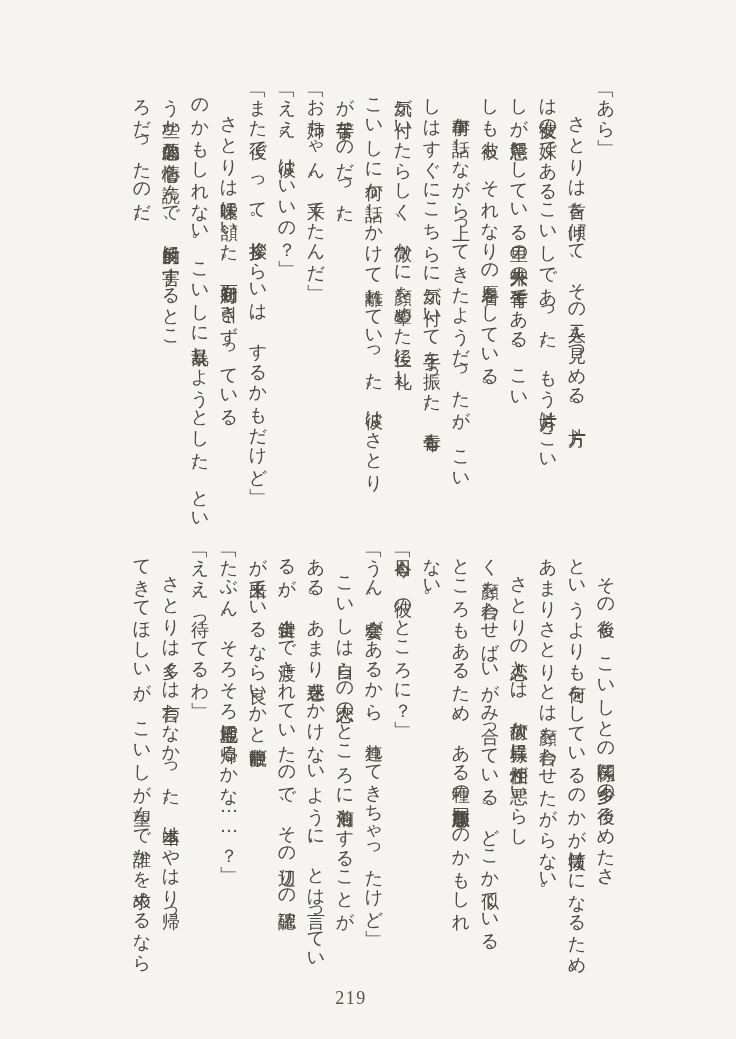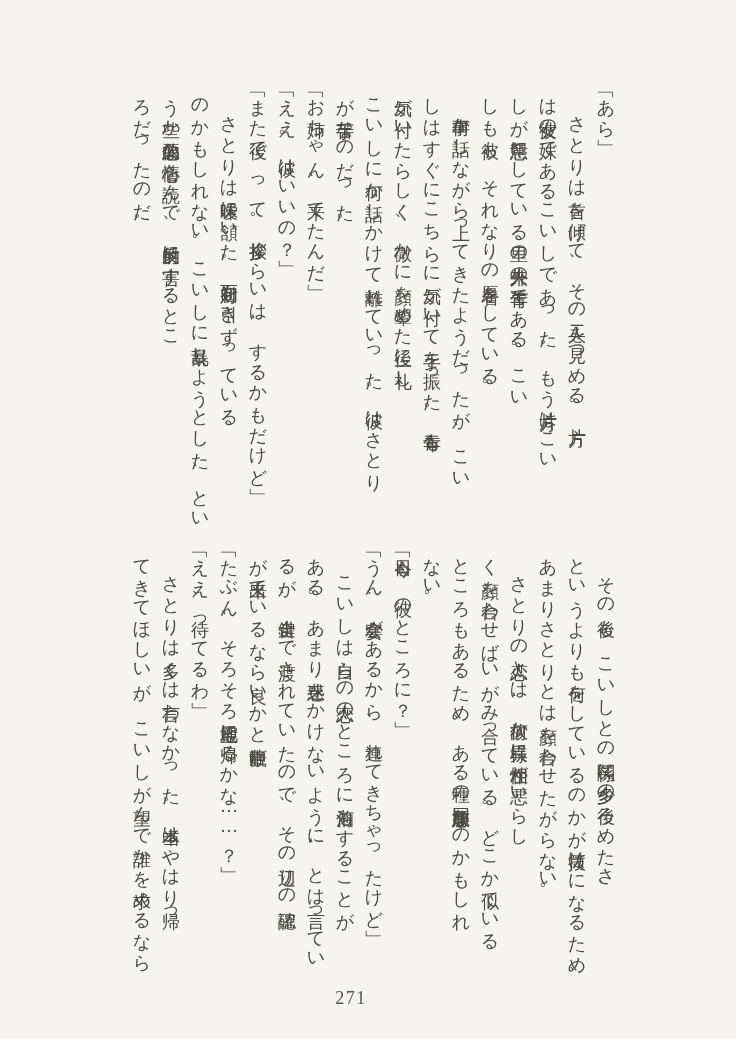--- a/index.html
+++ b/index.html
@@ -75,15 +75,15 @@
     <div class="vline">　こいしは自らの恋人のところに何泊もすることが</div>
     <div class="vline">ある。あまり迷惑をかけないように、とは言ってい</div>
     <div class="vline">るが、合鍵まで渡されていたので、その辺りの確認</div>
     <div class="vline">が出来ているなら良いかと静観中だ。</div>
     <div class="vline">「たぶん、そろそろ地霊殿に帰るかな……？」</div>
     <div class="vline">「ええ、待ってるわ」</div>
     <div class="vline">　さとりは多くは言わなかった。本当はやはり帰っ</div>
     <div class="vline">てきてほしいが、こいしが望んで誰かを求めるなら</div>
   </div>
 
-  <div class="page-number">271</div>
+  <div class="page-number">219</div>
 
 </div>
 
 </body></html>

